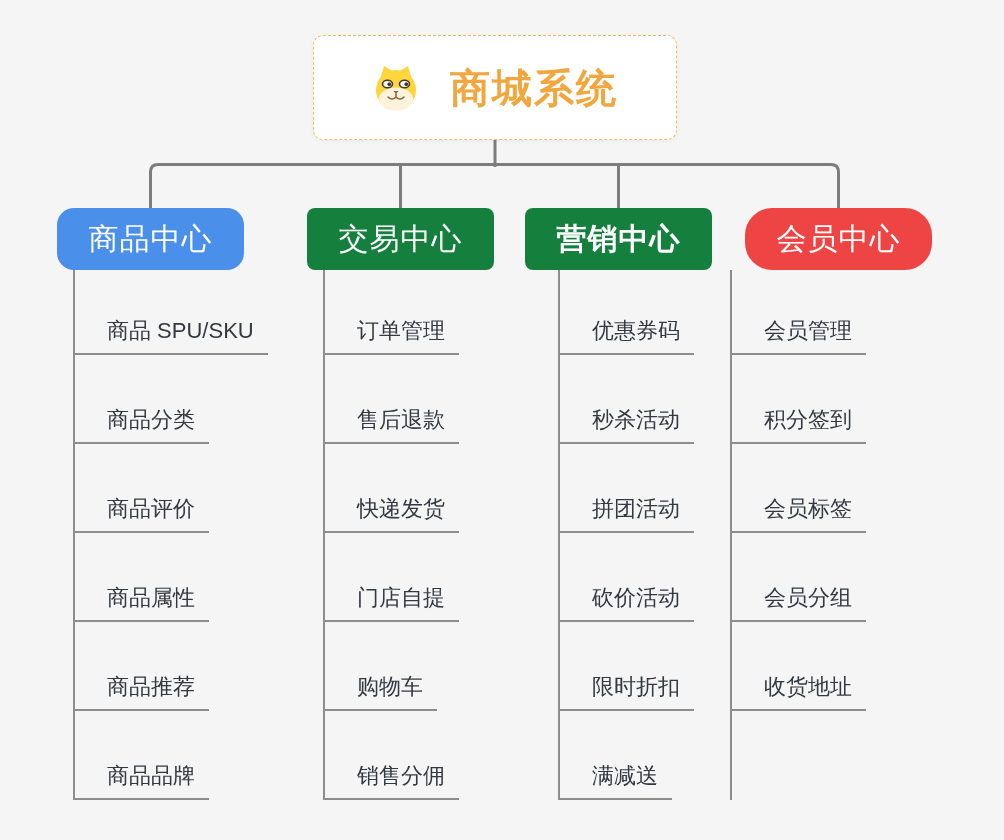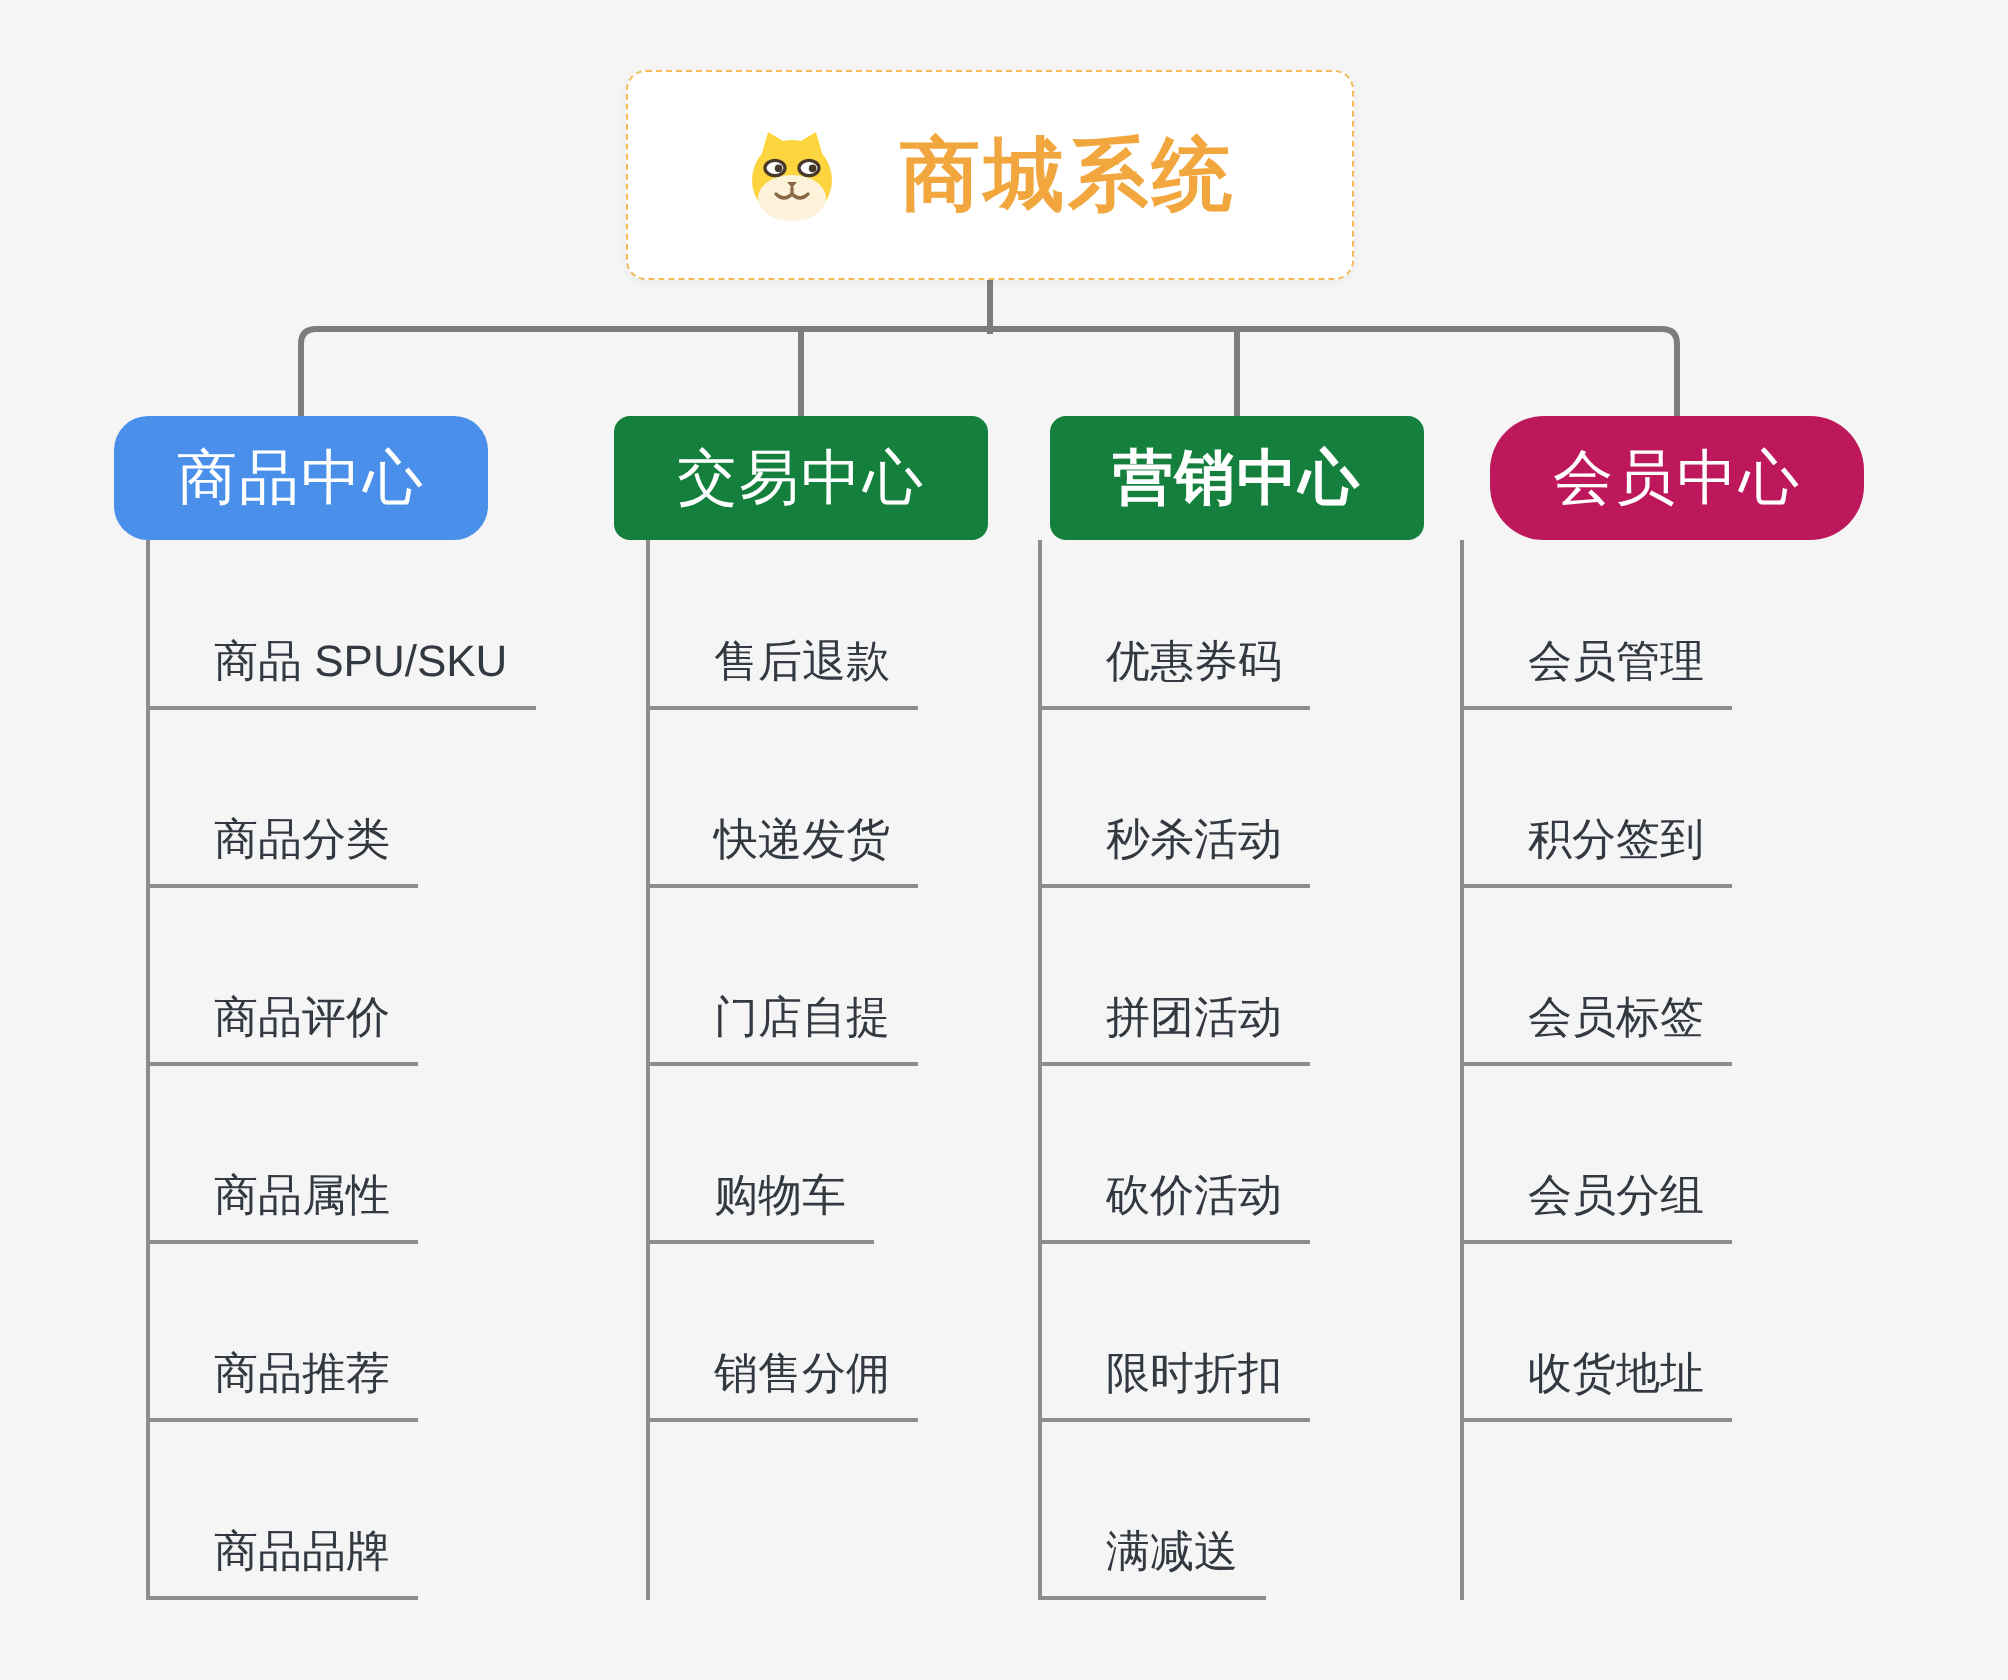--- a/index.html
+++ b/index.html
@@ -106,40 +106,41 @@
       <circle cx="34.3" cy="20.2" r="1.9" fill="#46392b"></circle>
       <path d="M21.5 27 H26.5 L24 30 Z" fill="#8c6746"></path>
       <path d="M24 30 V33 M16 33 Q20 37 24 33 Q28 37 32 33" stroke="#8c6746" stroke-width="1.6" fill="none" stroke-linecap="round"></path>
     </svg>
     <span class="root-title">商城系统</span>
   </div>
 
   <div class="branch-header" style="left: 57px; background: rgb(74, 143, 234); border-radius: 17px;">商品中心</div>
   <div class="branch-header" style="left: 307px; background: #15803d;">交易中心</div>
   <div class="branch-header" style="left: 525px; background: #15803d; font-weight: bold;">营销中心</div>
-  <div class="branch-header" style="left: 745px; background: #be185d; border-radius: 27px;">会员中心</div>
+  <div class="branch-header" style="left: 745px; background: #ef4444; border-radius: 27px;">会员中心</div>
 
   <div class="leaf-column" style="left:73px">
     <div class="leaf">商品 SPU/SKU</div>
     <div class="leaf">商品分类</div>
     <div class="leaf">商品评价</div>
     <div class="leaf">商品属性</div>
     <div class="leaf">商品推荐</div>
     <div class="leaf">商品品牌</div>
   </div>
 
   <div class="leaf-column" style="left:323px">
+    <div class="leaf">订单管理</div>
     <div class="leaf">售后退款</div>
     <div class="leaf">快递发货</div>
     <div class="leaf">门店自提</div>
     <div class="leaf">购物车</div>
     <div class="leaf">销售分佣</div>
   </div>
 
-  <div class="leaf-column" style="left:519px">
+  <div class="leaf-column" style="left:558px">
     <div class="leaf">优惠券码</div>
     <div class="leaf">秒杀活动</div>
     <div class="leaf">拼团活动</div>
     <div class="leaf">砍价活动</div>
     <div class="leaf">限时折扣</div>
     <div class="leaf">满减送</div>
   </div>
 
   <div class="leaf-column" style="left:730px">
     <div class="leaf">会员管理</div>

